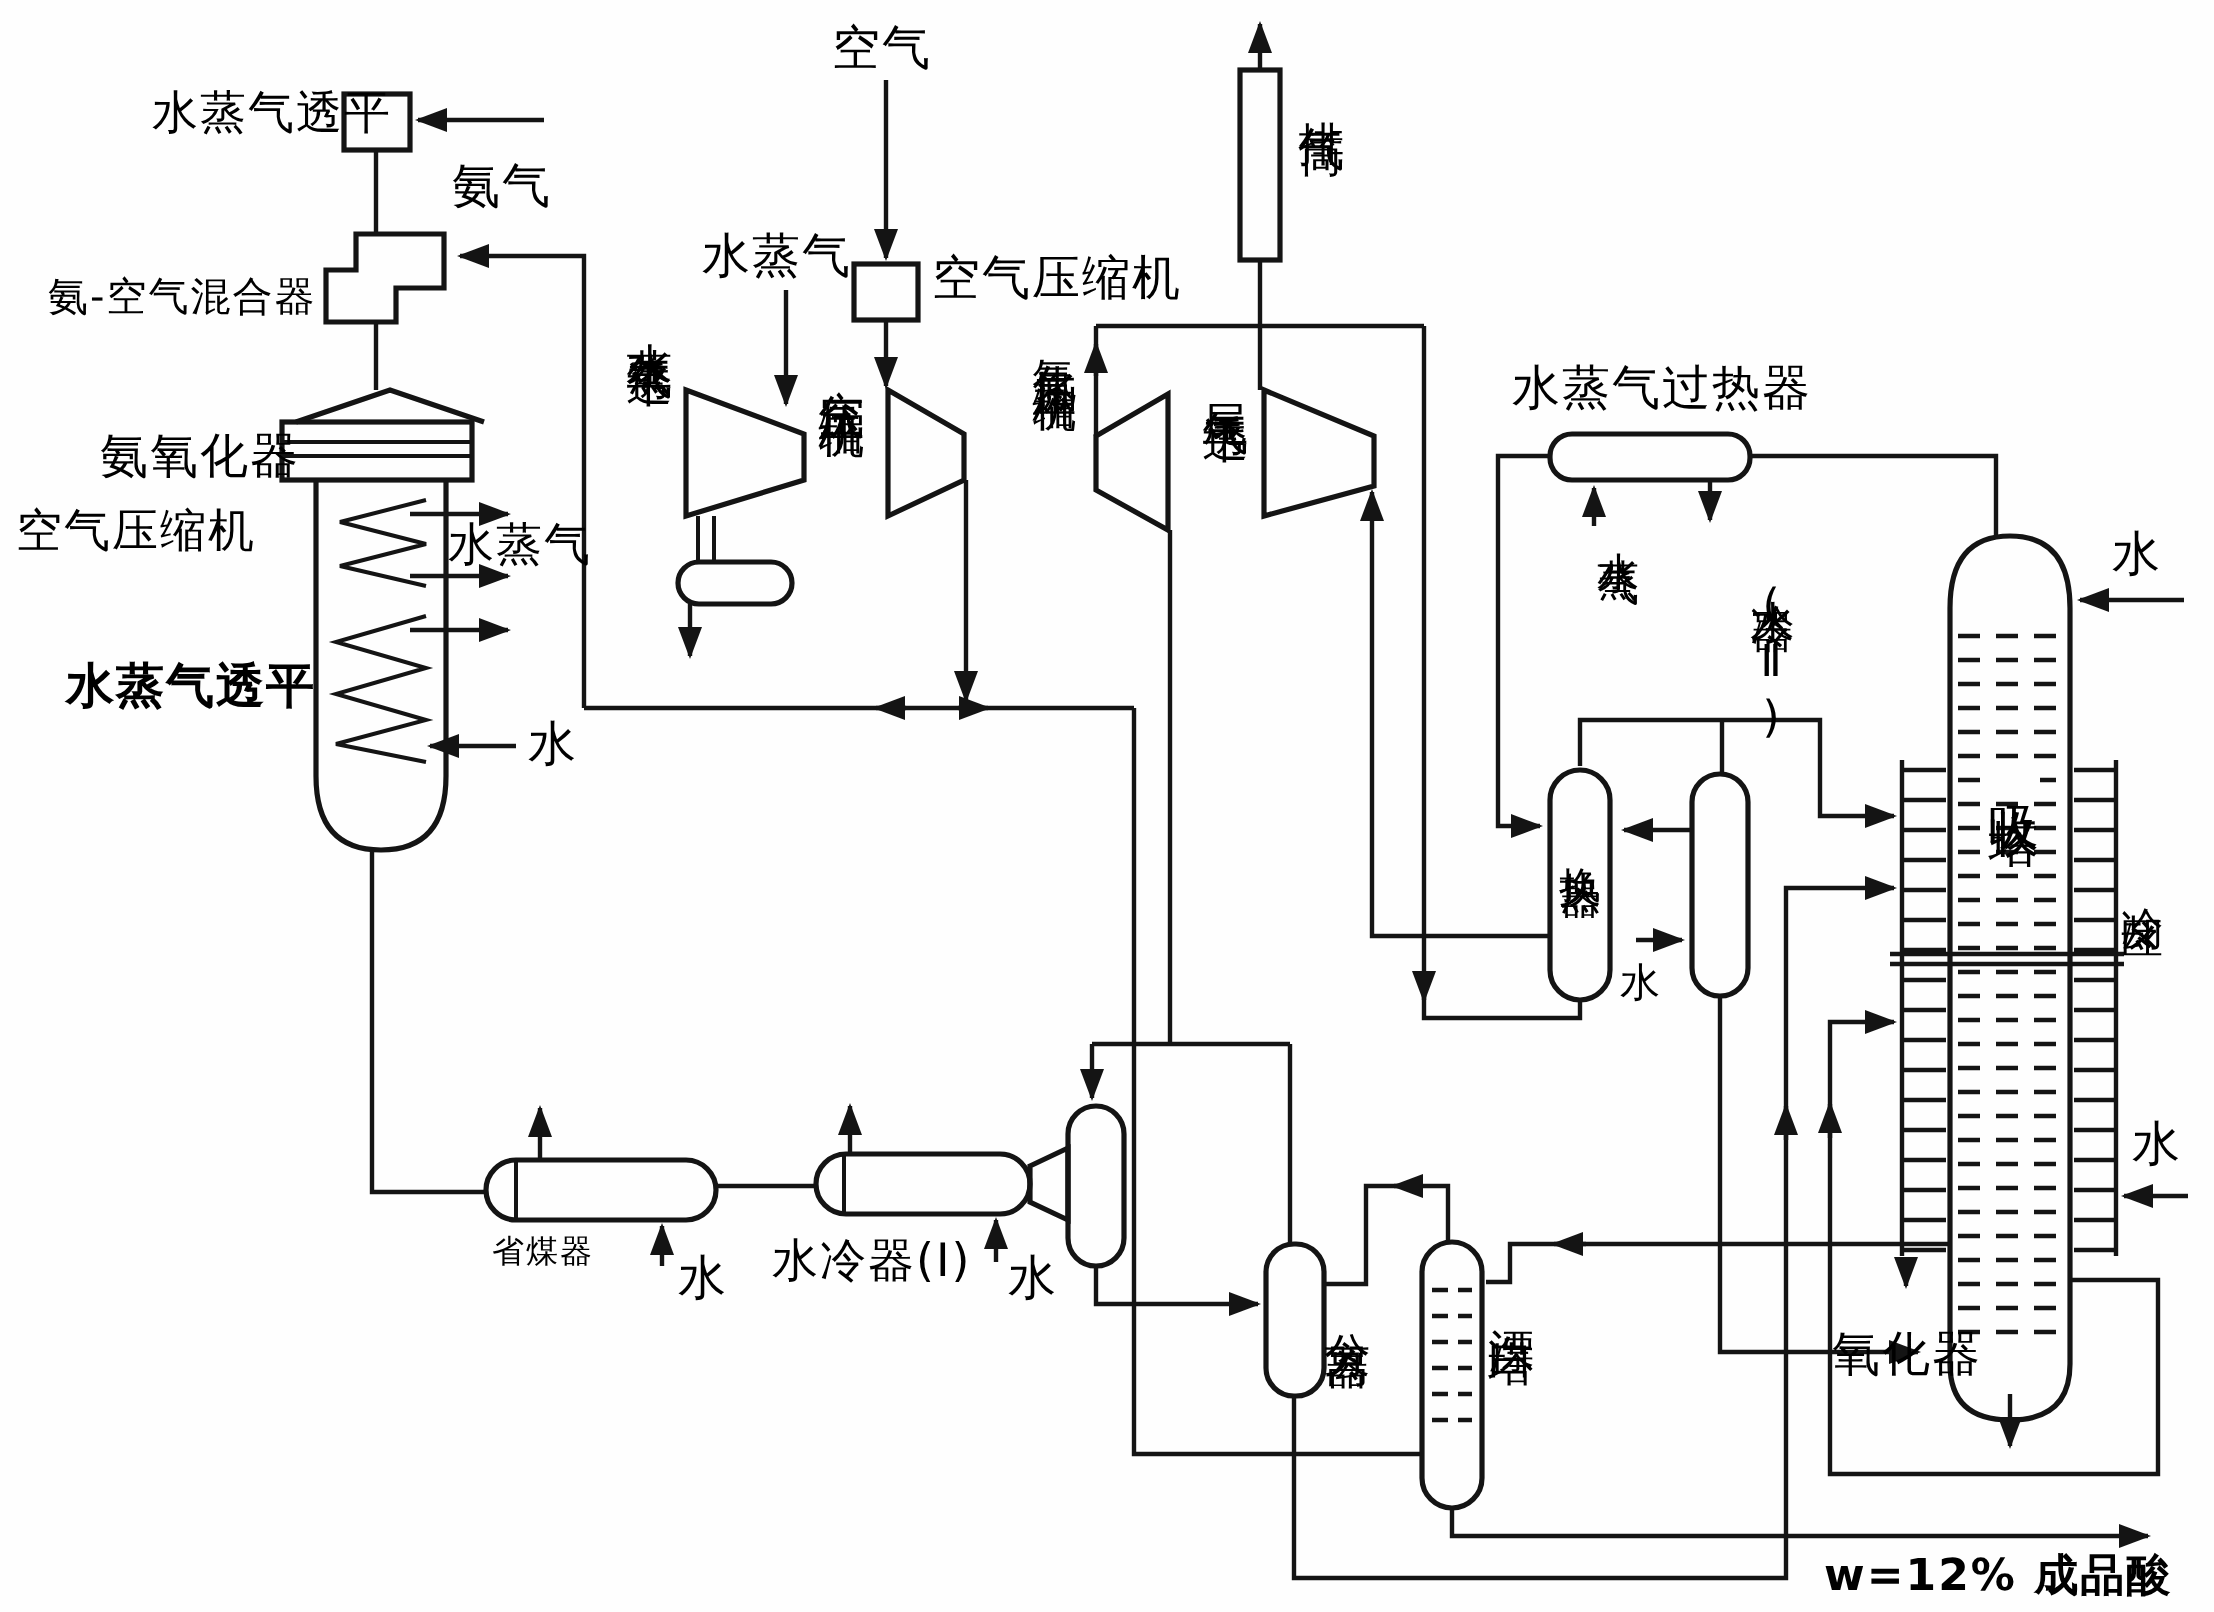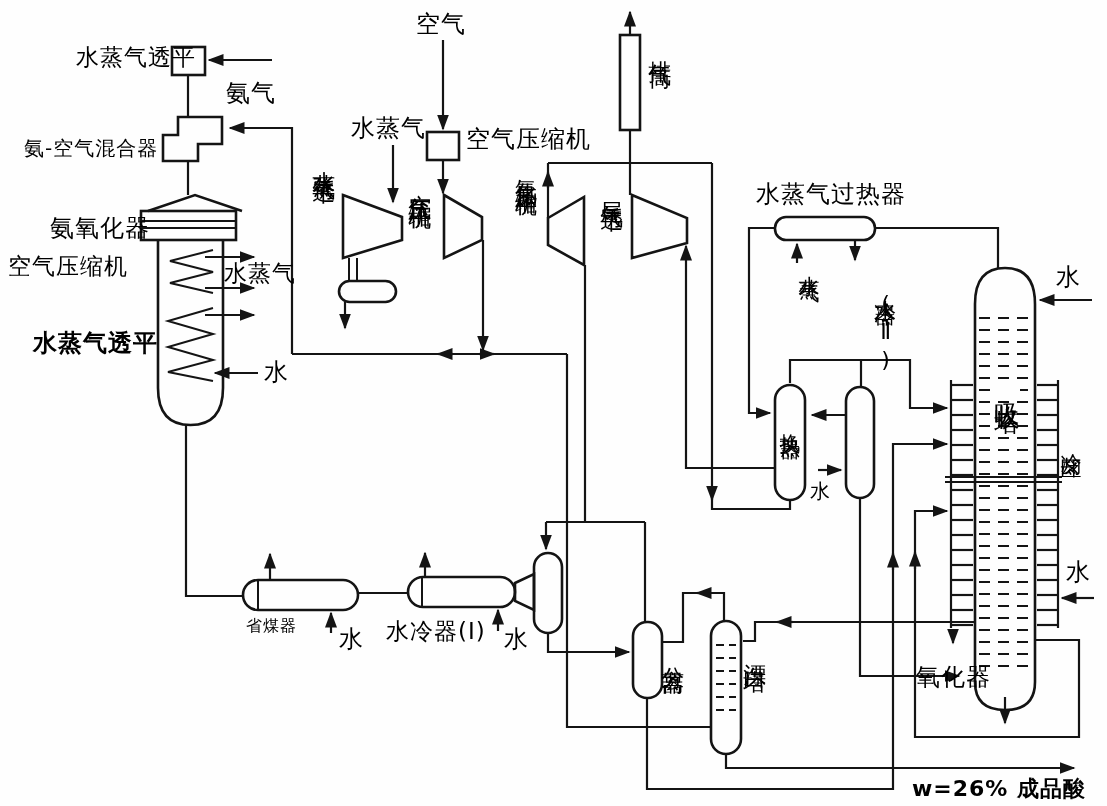--- a/index.html
+++ b/index.html
@@ -233,15 +233,15 @@
 <div class="lbl vl" style="left:1060px;top:437px;font-size:21px">冷却区</div>
 <div class="lbl" style="left:1056px;top:265px;font-size:24px">水</div>
 <div class="lbl" style="left:1066px;top:560px;font-size:24px">水</div>
 <div class="lbl" style="left:246px;top:618px;font-size:16px">省煤器</div>
 <div class="lbl" style="left:339px;top:627px;font-size:24px">水</div>
 <div class="lbl" style="left:386px;top:619px;font-size:23px">水冷器(Ⅰ)</div>
 <div class="lbl" style="left:504px;top:627px;font-size:24px">水</div>
 <div class="lbl vl" style="left:661px;top:648px;font-size:23px">分离器</div>
 <div class="lbl vl" style="left:743px;top:646px;font-size:23px">漂白塔</div>
 <div class="lbl" style="left:916px;top:665px;font-size:24px">氧化器</div>
-<div class="lbl b" style="left:912px;top:777px;font-size:22px">w=26% 成品酸</div>
+<div class="lbl b" style="left:912px;top:777px;font-size:22px">w=12% 成品酸</div>
 
 </div>
 
 </body></html>

